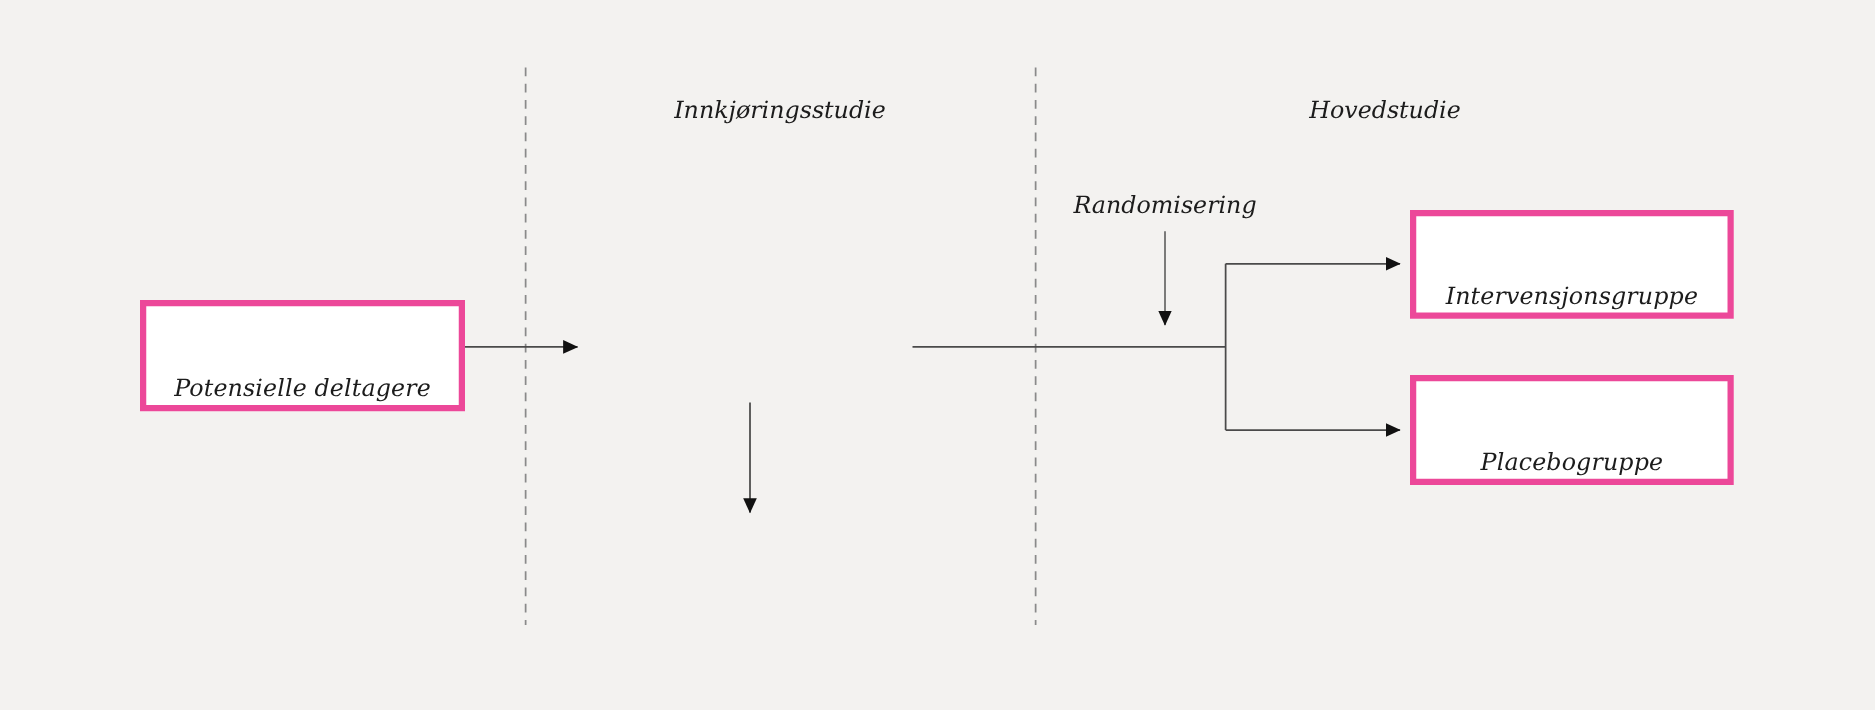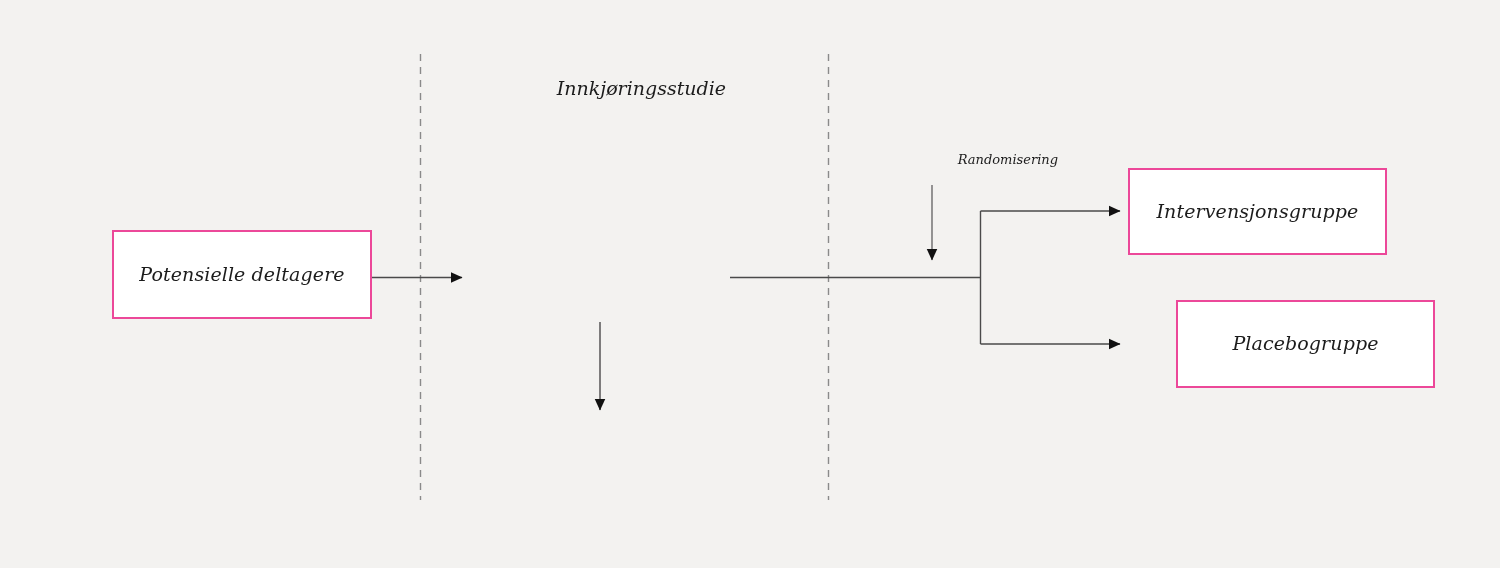--- a/index.html
+++ b/index.html
@@ -22,24 +22,24 @@
     position: absolute;
     left: 0;
     top: 0;
     width: 1500px;
     height: 568px;
     pointer-events: none;
   }
   .node {
     position: absolute;
     background: #ffffff;
-    border: 2px solid #ec4899;
+    border: 5px solid #ec4899;
     box-sizing: border-box;
     display: flex;
-    align-items: center;
+    align-items: flex-end;
     justify-content: center;
     text-align: center;
   }
   .node-label {
     font-style: italic;
     font-size: 19px;
     color: #1c1c1c;
     line-height: 1.25;
     letter-spacing: 0.1px;
   }
@@ -48,35 +48,34 @@
     font-style: italic;
     color: #1c1c1c;
     text-align: center;
     line-height: 1.3;
     white-space: pre-line;
   }
   .phase-label {
     font-size: 19px;
   }
   .annot-label {
-    font-size: 13px;
-    text-align: right;
+    font-size: 19px;
   }
   .caption-label {
     font-size: 19px;
   }
 
   
-  #node-potensielle-deltagere { left: 112px; top: 230px; width: 260px; height: 89px; }
+  #node-potensielle-deltagere { left: 112px; top: 240px; width: 260px; height: 89px; }
   #node-behandling-med-placebo { left: 470px; top: 233px; width: 260px; height: 89px; }
   #node-intervensjonsgruppe   { left: 1128px; top: 168px; width: 259px; height: 87px; }
-  #node-placebogruppe         { left: 1128px; top: 300px; width: 259px; height: 88px; margin-left: 48px; }
+  #node-placebogruppe         { left: 1128px; top: 300px; width: 259px; height: 88px; }
 
   
-  #label-innkjoringsstudie { left: 474px; top: 76px; width: 252px; text-align: right; }
+  #label-innkjoringsstudie { left: 498px; top: 76px; width: 252px; }
   #label-hovedstudie       { left: 982px; top: 76px; width: 252px; }
   #label-randomisering     { left: 806px; top: 152px; width: 252px; }
   #label-ekskludere        { left: 474px; top: 434px; width: 252px; }
 </style>
 </head>
 <body>
 
 <div id="diagram">
 
   <svg id="edges" viewBox="0 0 1500 568" width="1500" height="568" xmlns="http://www.w3.org/2000/svg">
@@ -100,20 +99,21 @@
 
     <line x1="980.5" y1="211" x2="980.5" y2="344" stroke="#4a4a4a" stroke-width="1.4"></line>
 
     <line x1="980.5" y1="211" x2="1120" y2="211" stroke="#4a4a4a" stroke-width="1.4" marker-end="url(#arrowhead)"></line>
 
     <line x1="980.5" y1="344" x2="1120" y2="344" stroke="#4a4a4a" stroke-width="1.4" marker-end="url(#arrowhead)"></line>
   </svg>
 
   <div class="free-label phase-label" id="label-innkjoringsstudie">Innkjøringsstudie</div>
 
+  <div class="free-label phase-label" id="label-hovedstudie">Hovedstudie</div>
 
   <div class="free-label annot-label" id="label-randomisering">Randomisering</div>
 
   <div class="node" id="node-potensielle-deltagere">
     <span class="node-label">Potensielle deltagere</span>
   </div>
 
 
   <div class="node" id="node-intervensjonsgruppe">
     <span class="node-label">Intervensjonsgruppe</span>

